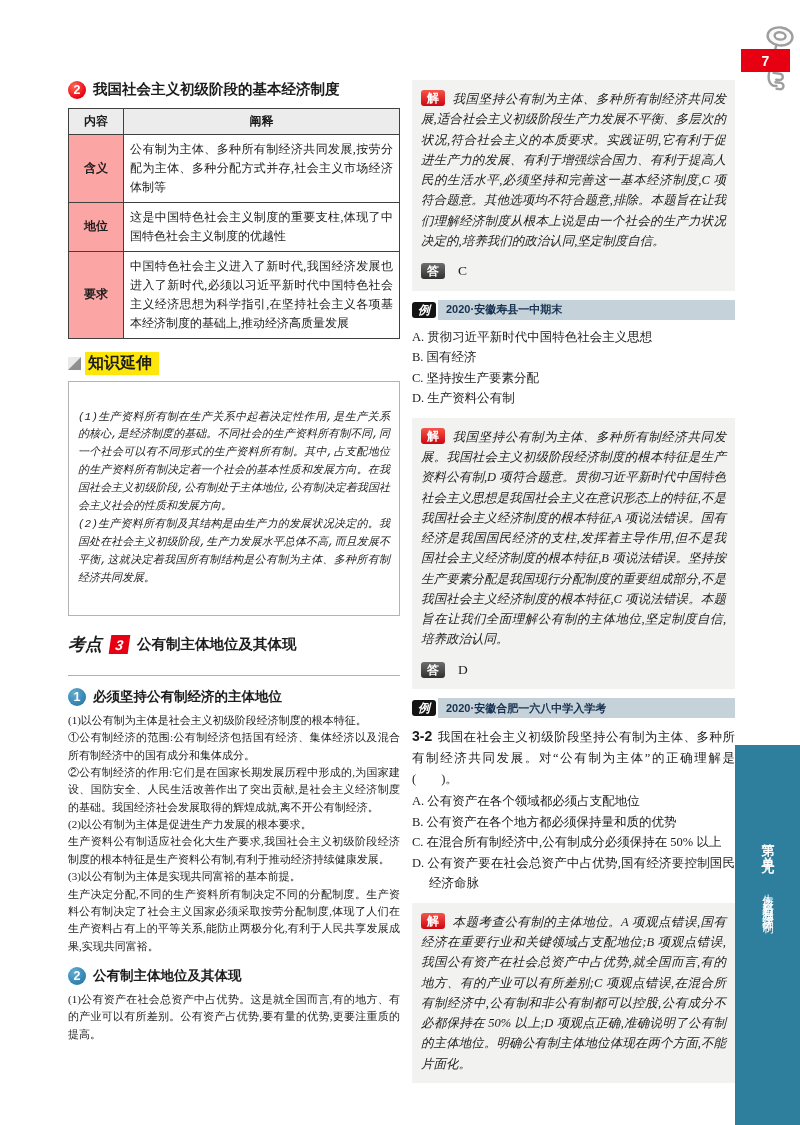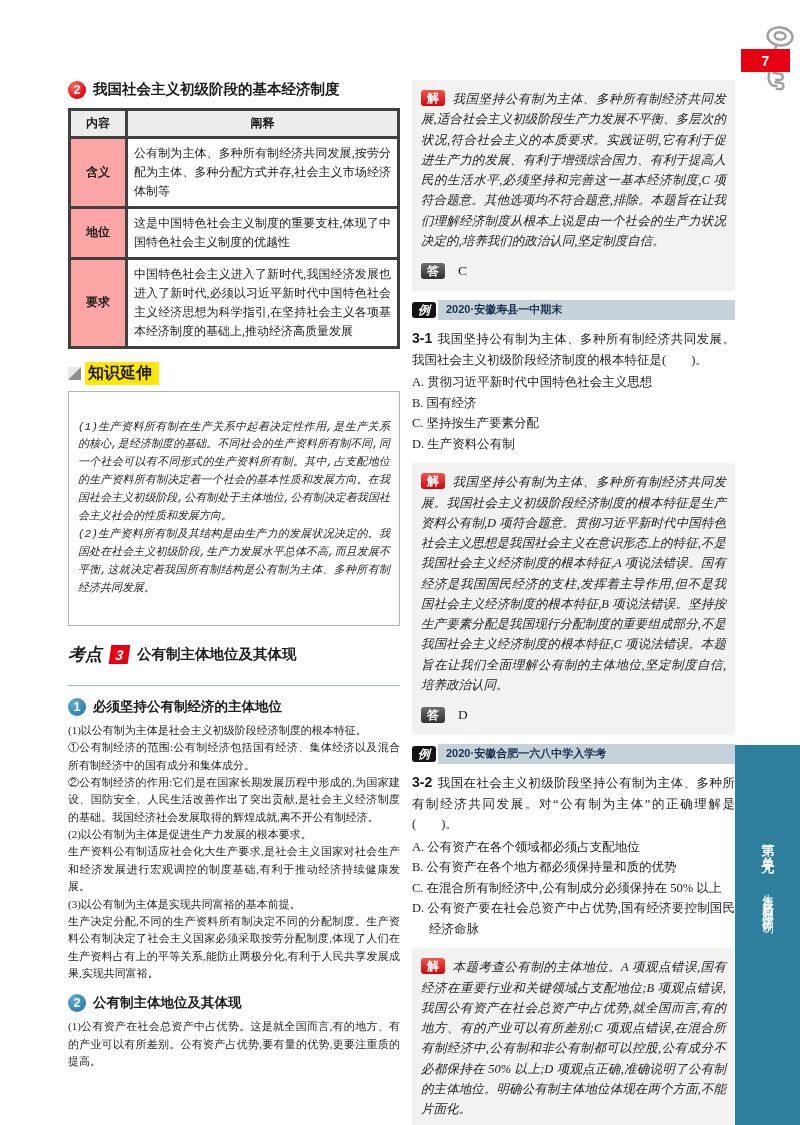--- a/index.html
+++ b/index.html
@@ -29,21 +29,21 @@
   
   .sec-head{display:flex;align-items:center;gap:7px;margin:0 0 9px 0;
     font-family:"Liberation Sans",sans-serif;font-weight:bold;font-size:14.5px;}
   .num-circle{width:18px;height:18px;border-radius:50%;color:#fff;flex:none;
     display:flex;align-items:center;justify-content:center;font-size:12.5px;
     font-family:"Liberation Sans",sans-serif;font-weight:bold;}
   .nc-red{background:radial-gradient(circle at 35% 30%, #ff6a55, #e60012 72%);}
   .nc-blue{background:radial-gradient(circle at 35% 30%, #64aed1, #2d7fae 72%);}
   
   table.kb{width:100%;border-collapse:collapse;font-size:12px;}
-  table.kb th,table.kb td{border:3px solid #404040;padding:5px 6px;line-height:1.58;}
+  table.kb th,table.kb td{border:1px solid #404040;padding:5px 6px;line-height:1.58;}
   table.kb th{background:#ececec;text-align:center;font-family:"Liberation Sans",sans-serif;
     font-weight:bold;font-size:12px;padding:3px 6px;}
   td.lab{background:#fca5a5;text-align:center;width:42px;
     font-family:"Liberation Sans",sans-serif;font-weight:bold;}
   td.txt{text-align:justify;}
   
   .ext-label-row{display:flex;align-items:center;gap:4px;margin:13px 0 6px 0;}
   .tri-icon{width:13px;height:13px;flex:none;
     background:linear-gradient(135deg,#e9e9e9 49%,#8f8f8f 51%);}
   .ext-label{background:#ffe60a;font-family:"Liberation Sans",sans-serif;font-weight:bold;
@@ -149,21 +149,21 @@
   </div>
 
   <div class="sub-head">
     <span class="num-circle nc-blue">1</span>
     <span>必须坚持公有制经济的主体地位</span>
   </div>
   <p class="para">(1)以公有制为主体是社会主义初级阶段经济制度的根本特征。</p>
   <p class="para">①公有制经济的范围:公有制经济包括国有经济、集体经济以及混合所有制经济中的国有成分和集体成分。</p>
   <p class="para">②公有制经济的作用:它们是在国家长期发展历程中形成的,为国家建设、国防安全、人民生活改善作出了突出贡献,是社会主义经济制度的基础。我国经济社会发展取得的辉煌成就,离不开公有制经济。</p>
   <p class="para">(2)以公有制为主体是促进生产力发展的根本要求。</p>
-  <p class="para">生产资料公有制适应社会化大生产要求,是社会主义国家对社会生产和经济发展进行宏观调控的制度基础,有利于推动经济持续健康发展。</p>
+  <p class="para">生产资料公有制适应社会化大生产要求,我国社会主义初级阶段经济制度的根本特征是生产资料公有制,有利于推动经济持续健康发展。</p>
   <p class="para">(3)以公有制为主体是实现共同富裕的基本前提。</p>
   <p class="para">生产决定分配,不同的生产资料所有制决定不同的分配制度。生产资料公有制决定了社会主义国家必须采取按劳分配制度,体现了人们在生产资料占有上的平等关系,能防止两极分化,有利于人民共享发展成果,实现共同富裕。</p>
 
   <div class="sub-head">
     <span class="num-circle nc-blue">2</span>
     <span>公有制主体地位及其体现</span>
   </div>
   <p class="para">(1)公有资产在社会总资产中占优势。这是就全国而言,有的地方、有的产业可以有所差别。公有资产占优势,要有量的优势,更要注重质的提高。</p>
 
 </div>
@@ -177,21 +177,20 @@
       <span class="ans-letter">C</span>
     </div>
   </div>
 
   <div class="ex-row">
     <span class="badge bdg-li">例</span>
     <span class="ex-bar">2020·安徽寿县一中期末</span>
   </div>
 
   <div class="q-block">
-    <p class="q-stem"><span class="q-num">3-1</span><span>我国坚持公有制为主体、多种所有制经济共同发展。我国社会主义初级阶段经济制度的根本特征是(　　)。</span></p>
     <p class="opt">A. 贯彻习近平新时代中国特色社会主义思想</p>
     <p class="opt">B. 国有经济</p>
     <p class="opt">C. 坚持按生产要素分配</p>
     <p class="opt">D. 生产资料公有制</p>
   </div>
 
   <div class="panel">
     <p class="sol-text"><span class="badge bdg-jie">解</span><span>我国坚持公有制为主体、多种所有制经济共同发展。我国社会主义初级阶段经济制度的根本特征是生产资料公有制,D 项符合题意。贯彻习近平新时代中国特色社会主义思想是我国社会主义在意识形态上的特征,不是我国社会主义经济制度的根本特征,A 项说法错误。国有经济是我国国民经济的支柱,发挥着主导作用,但不是我国社会主义经济制度的根本特征,B 项说法错误。坚持按生产要素分配是我国现行分配制度的重要组成部分,不是我国社会主义经济制度的根本特征,C 项说法错误。本题旨在让我们全面理解公有制的主体地位,坚定制度自信,培养政治认同。</span></p>
     <div class="ans-row">
       <span class="badge bdg-da">答</span>

